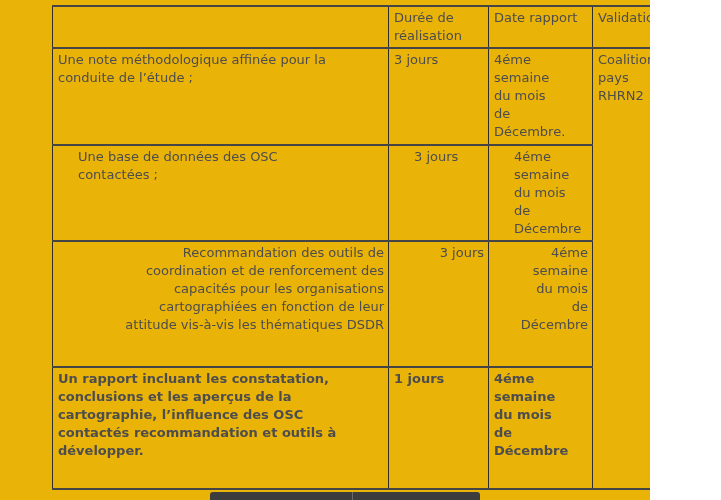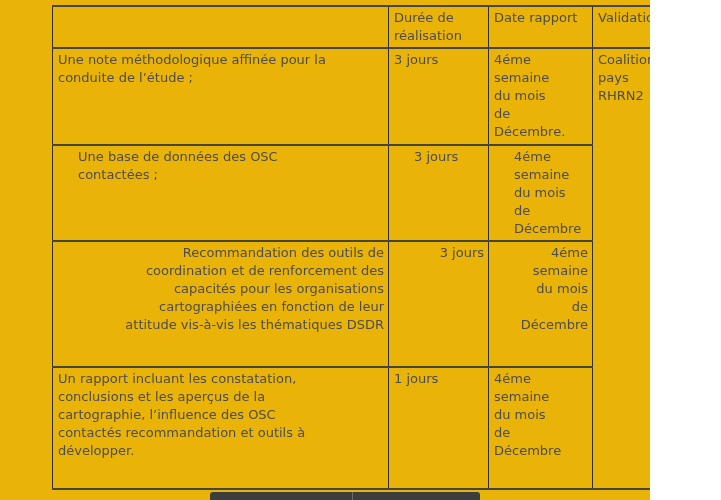--- a/index.html
+++ b/index.html
@@ -41,21 +41,21 @@
     line-height: 18px;
     font-weight: normal;
     color: #4d4d4d;
     white-space: pre-line;
     overflow: hidden;
   }
   tr.head th  { height: 32px; }
   tr.row1 td  { height: 91px; }
   tr.row2 td  { height: 86px; padding-left: 25px; }
   tr.row3 td  { height: 120px; text-align: right; }
-  tr.row4 td  { height: 116px; }
+  tr.row4 td  { height: 116px; font-weight: bold; }
 
   td.validation-cell {
     padding-top: 138px;
     vertical-align: top;
   }
 
   
   .next-table-peek {
     position: absolute;
     left: 210px;

